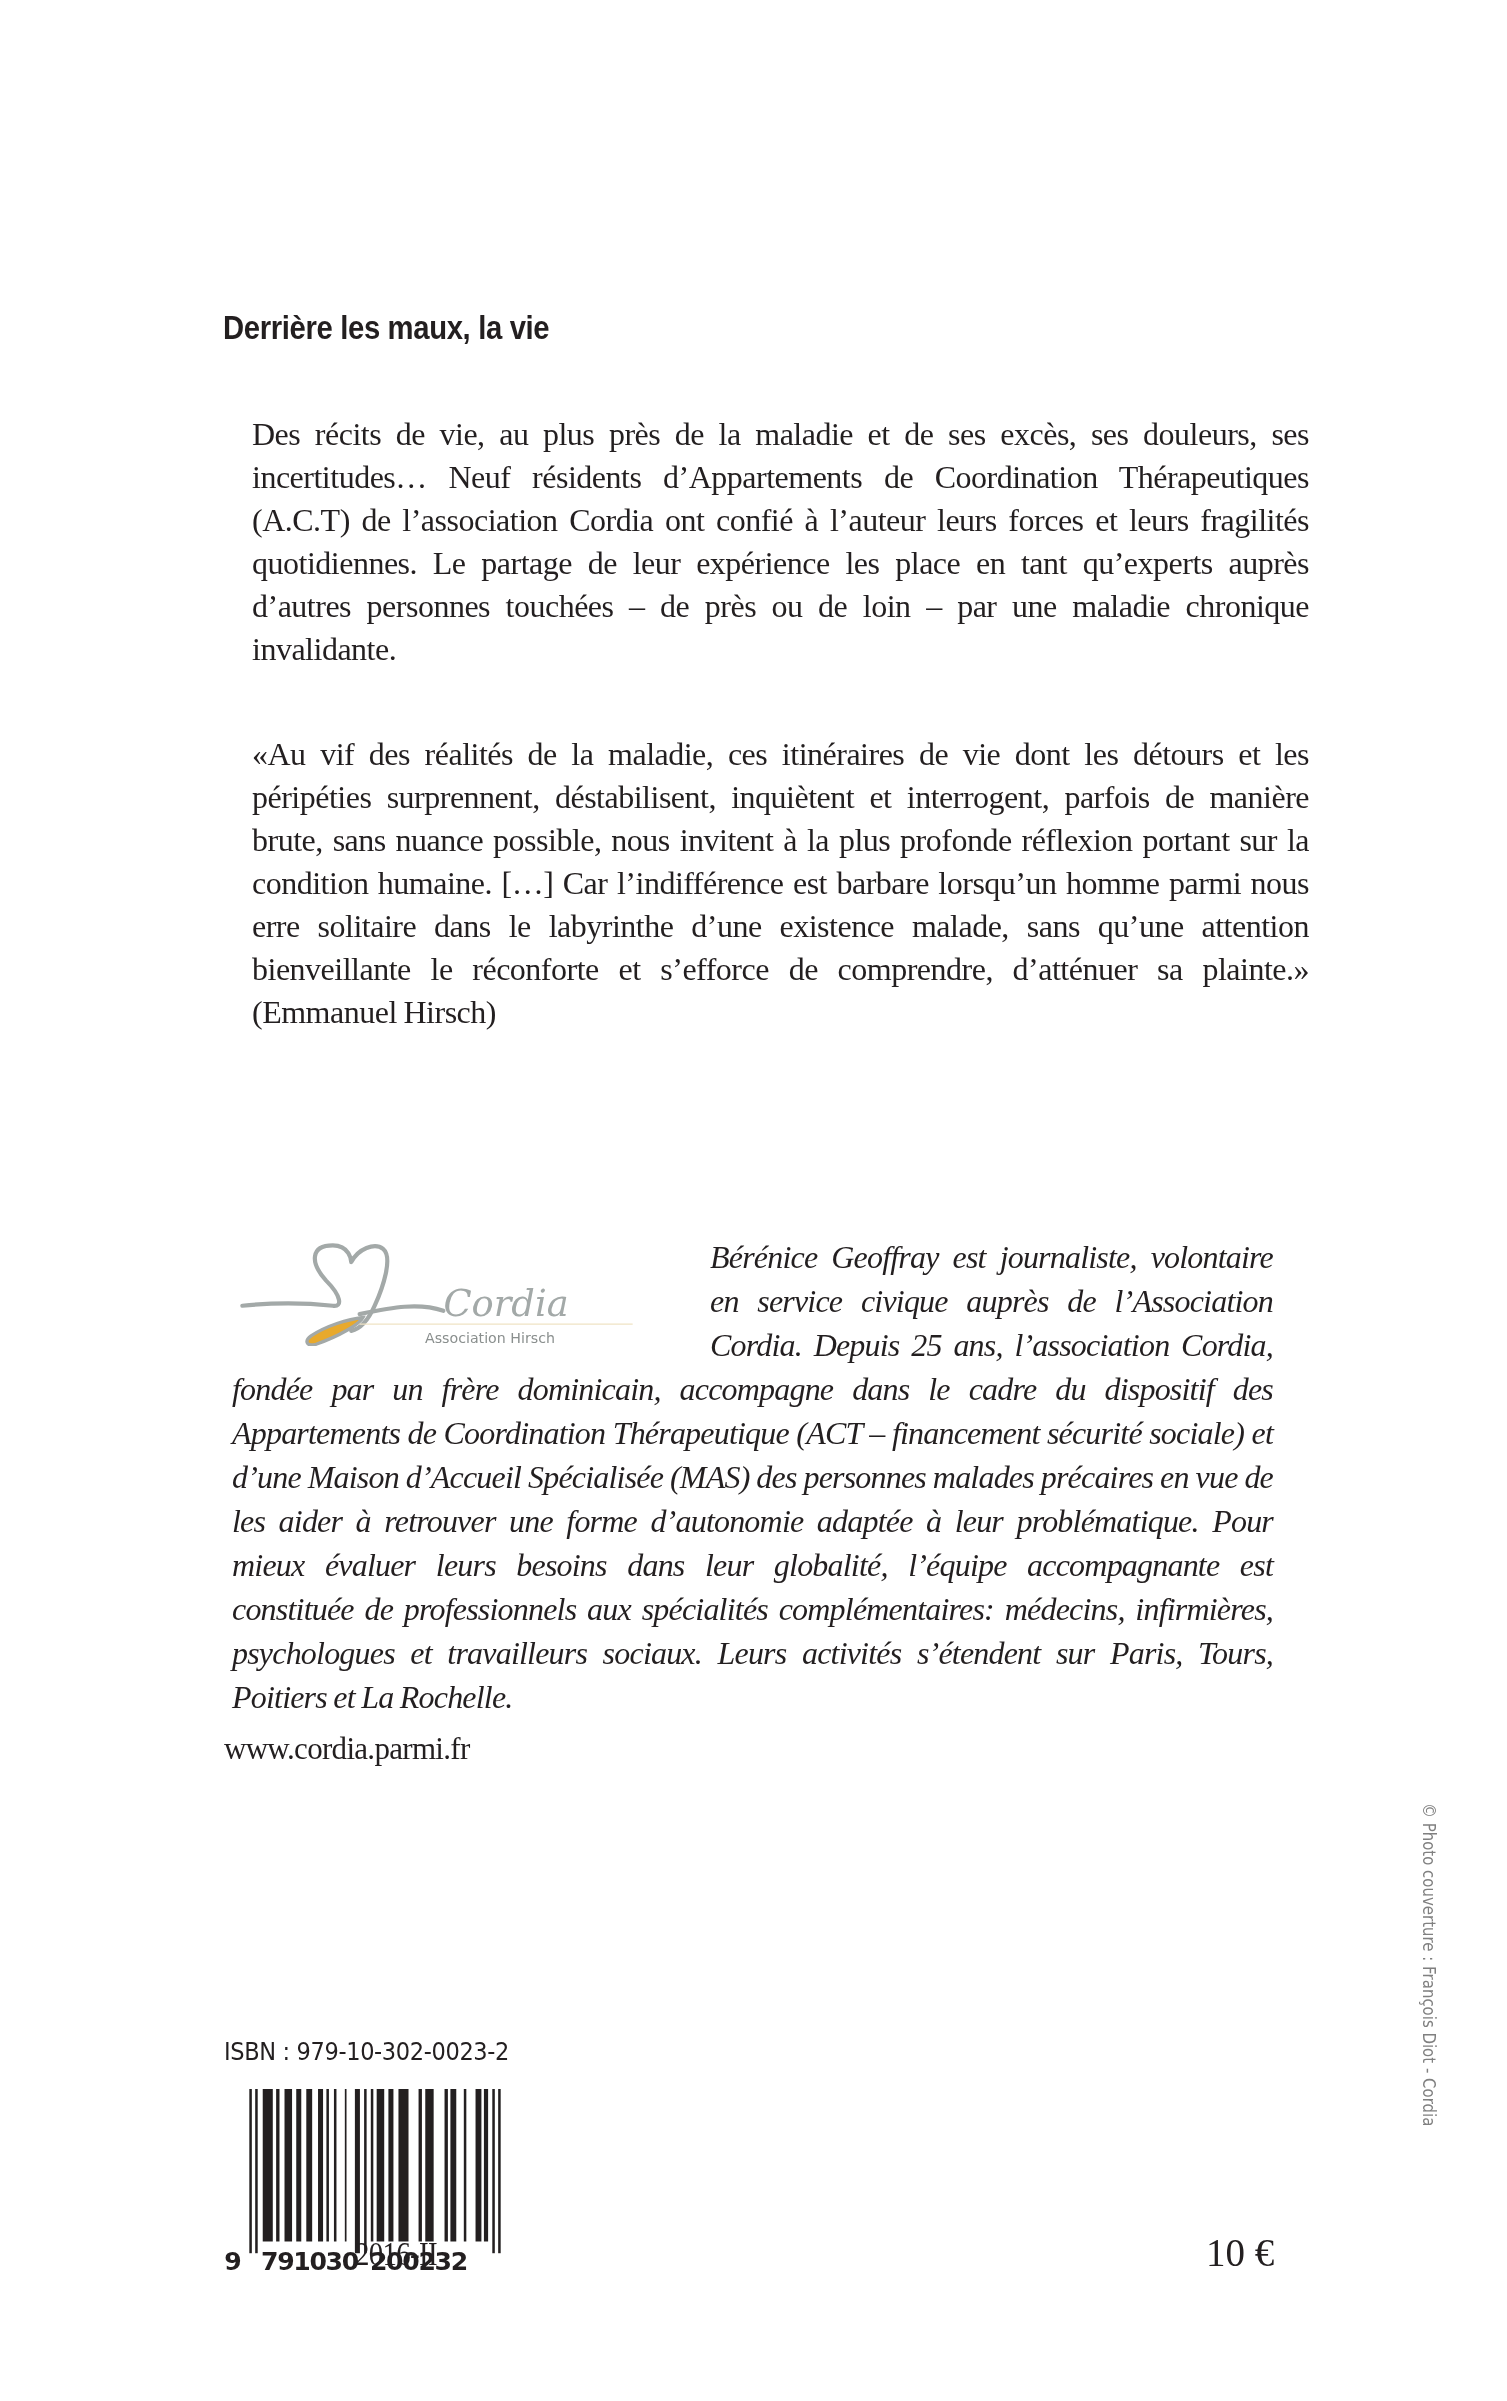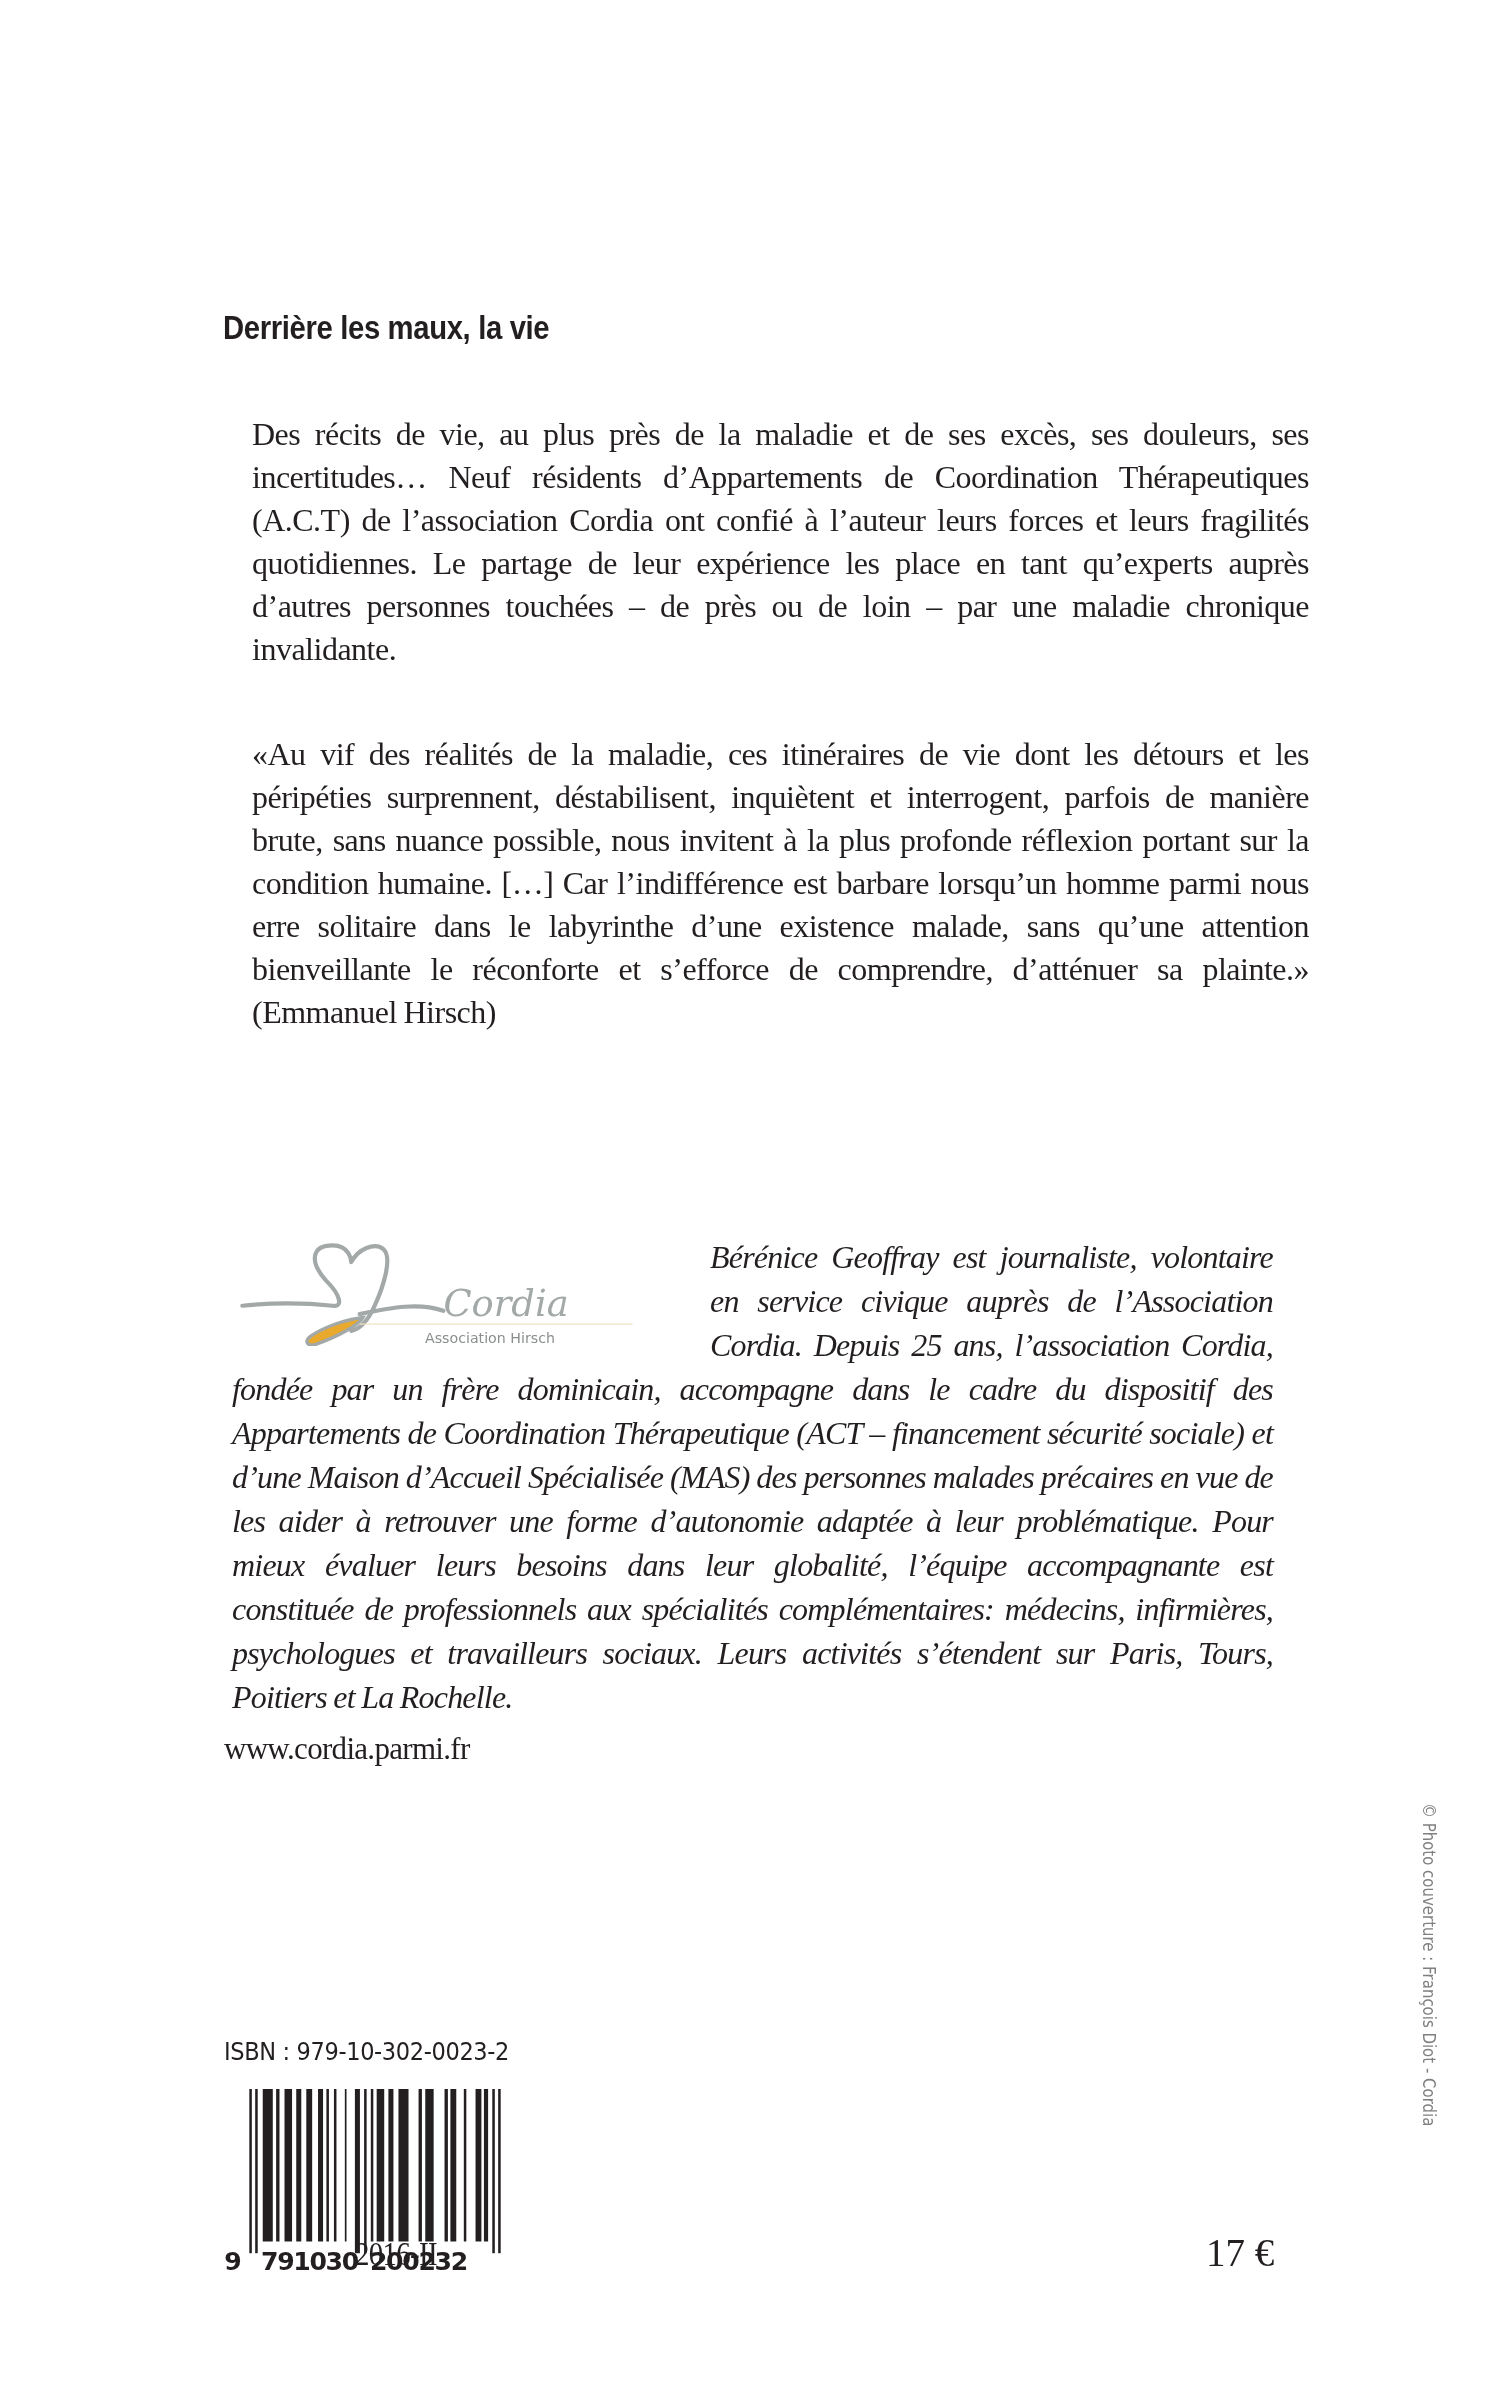--- a/index.html
+++ b/index.html
@@ -215,18 +215,18 @@
       <rect x="320" y="0" width="3" height="196"></rect>
       <rect x="327" y="0" width="3" height="196"></rect>
     </g>
     <text x="0" y="216" font-family="DejaVu Sans, sans-serif" font-weight="bold" font-size="30" fill="#231f20">9</text>
     <text x="44" y="216" font-family="DejaVu Sans, sans-serif" font-weight="bold" font-size="30" fill="#231f20" letter-spacing="-1.6">791030</text>
     <text x="174" y="216" font-family="DejaVu Sans, sans-serif" font-weight="bold" font-size="30" fill="#231f20" letter-spacing="-1.6">200232</text>
   </svg>
 
   <div class="edition">2016-II</div>
 
-  <div class="price">17 €</div>
+  <div class="price">10 €</div>
 
   <div class="photo-credit">© Photo couverture : François Diot - Cordia</div>
 
 </div>
 
 
 </body></html>

